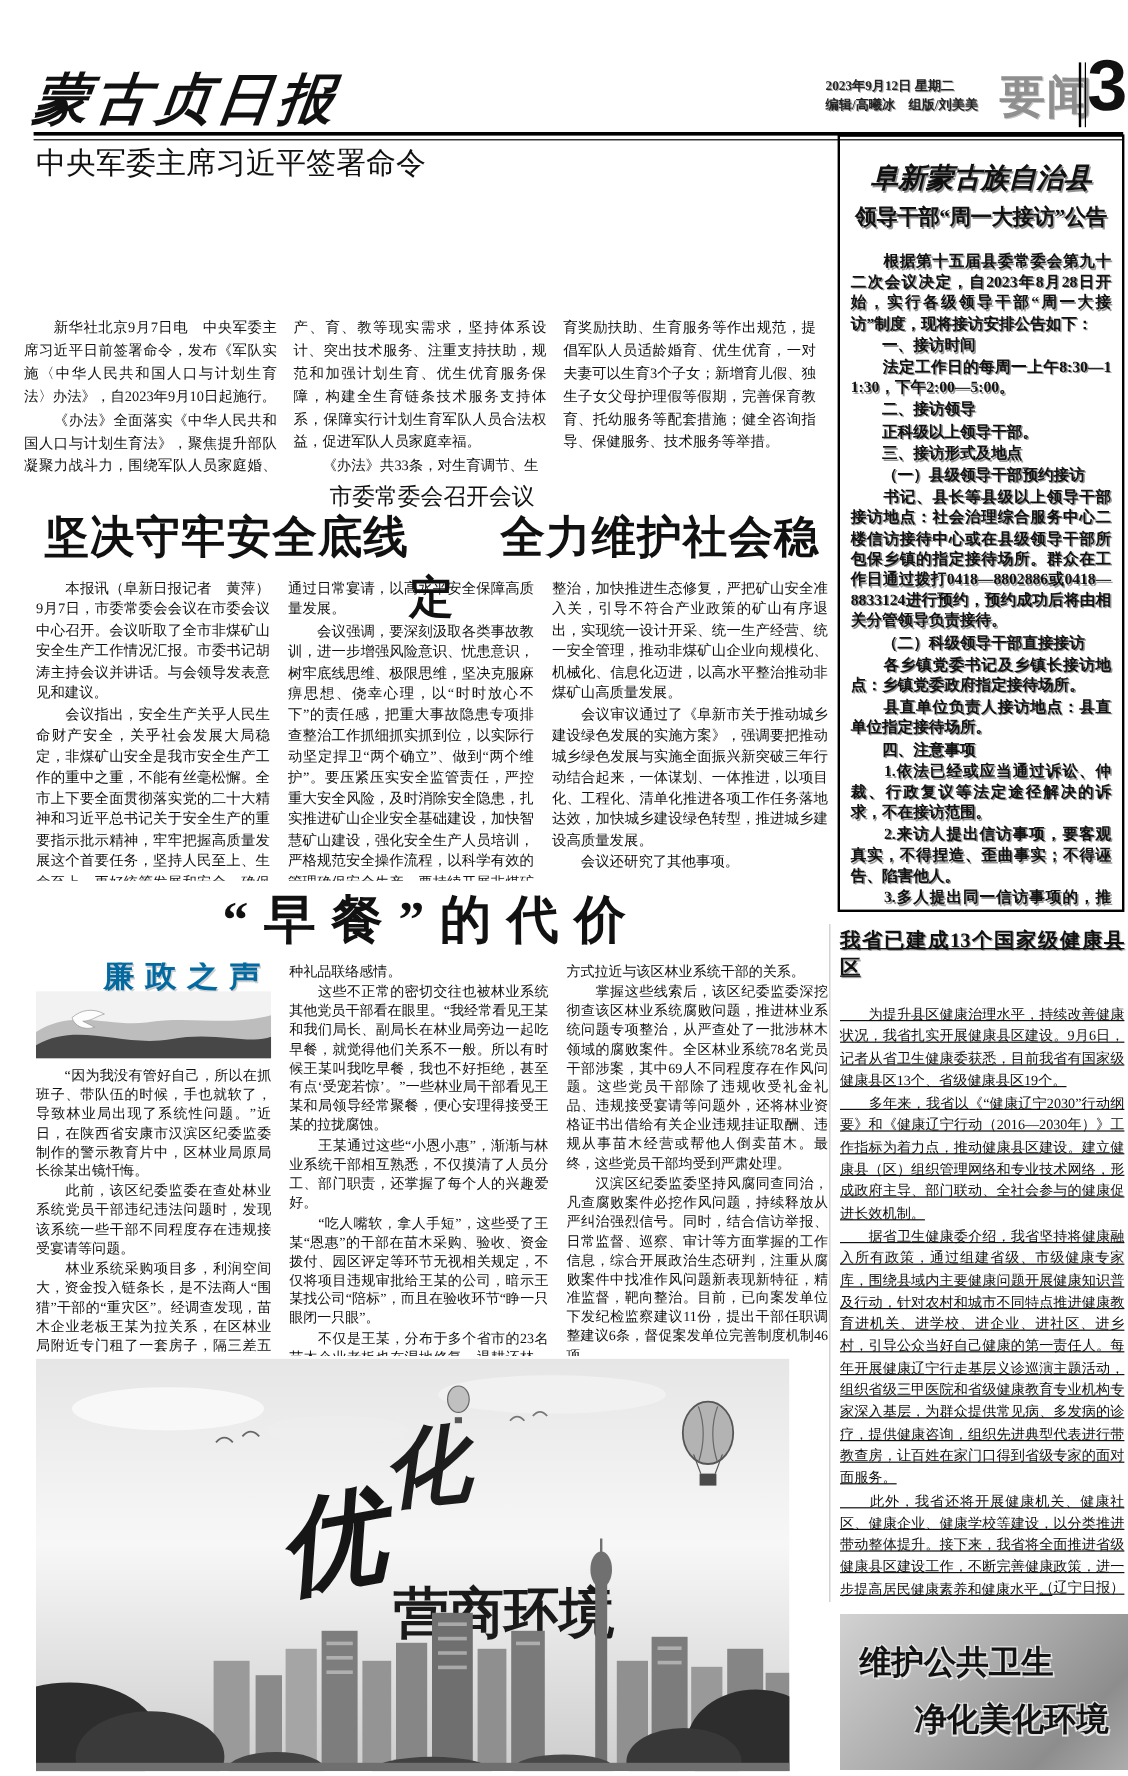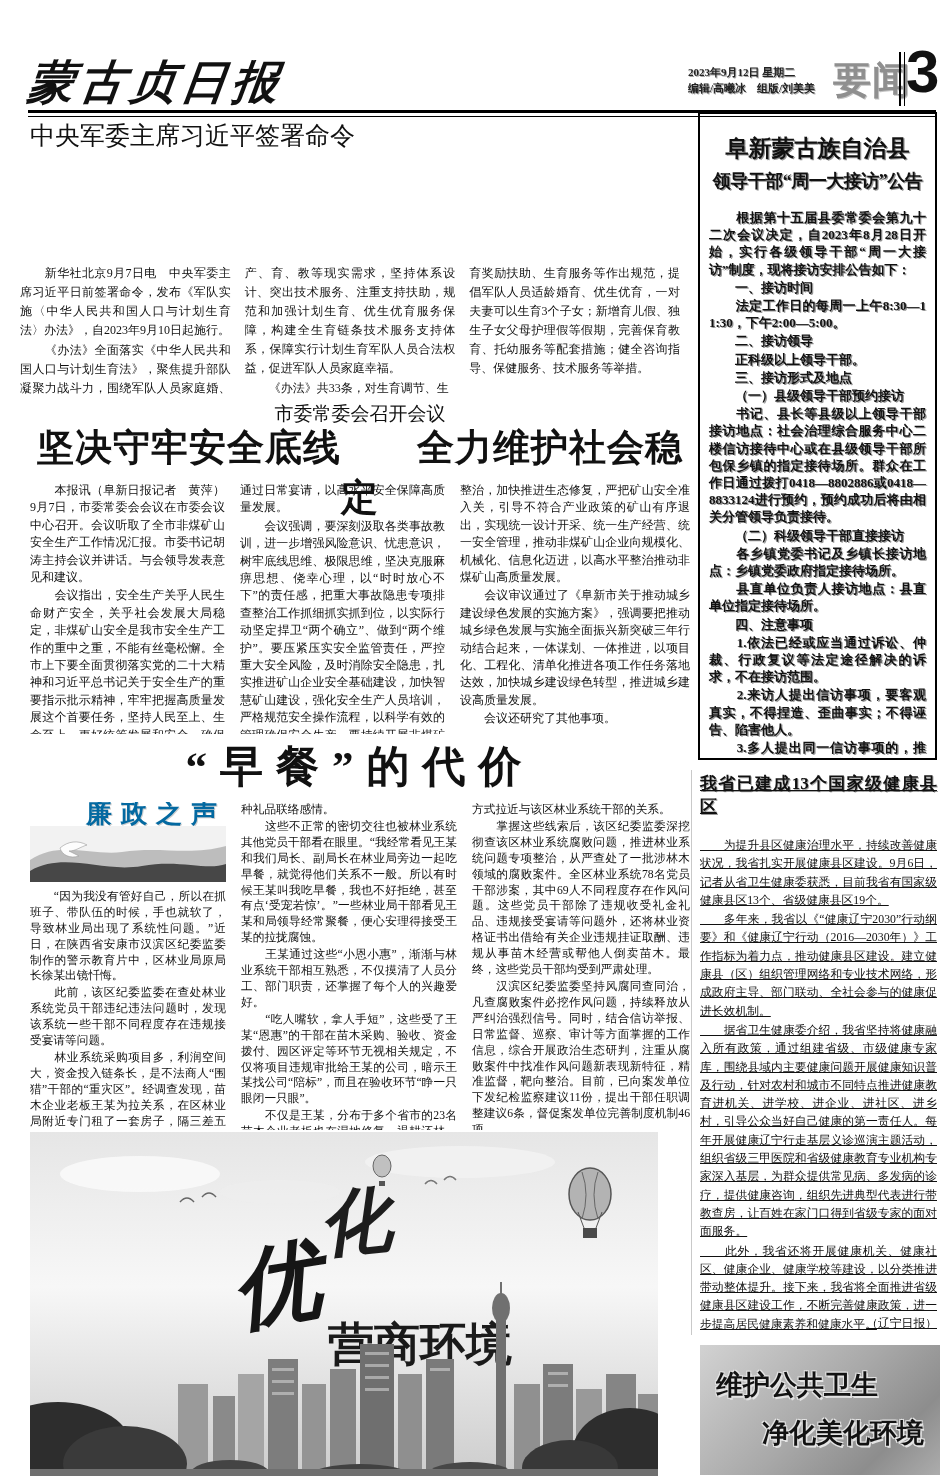--- a/index.html
+++ b/index.html
@@ -38,21 +38,21 @@
   .body3{left:30px;top:802px;width:660px;height:328px;display:flex;gap:15px;overflow:hidden;}
   .body3 .col{font-size:11.7px;line-height:15.9px;}
   .b3c1{width:196px;} .b3c2{width:216px;} .b3c3{width:218px;}
   .lz-title{font-size:26px;font-weight:900;color:#0369a1;letter-spacing:9px;text-align:right;
             margin:4px 0 4px 0;text-shadow:1px 1px 0 #cfcfcf;}
   .lz-svg{display:block;margin-bottom:7px;}
   
   .colsep{left:691px;top:770px;width:1px;height:565px;background:#c9c9c9;}
   .notice-box{left:698px;top:112px;width:239px;height:648px;border:2px solid #000;
               box-sizing:border-box;padding:8px 9px 6px 9px;overflow:hidden;}
-  .notice-t1{text-align:center;font-size:23px;font-weight:900;line-height:34px;margin-top:10px;}
+  .notice-t1{text-align:center;font-size:23px;font-weight:900;line-height:34px;margin-top:10px;font-style:italic;}
   .notice-t2{text-align:center;font-size:18px;font-weight:900;line-height:30px;letter-spacing:-0.5px;}
   .notice-body{margin-top:13px;font-size:13px;line-height:17.2px;font-weight:700;}
   .health{left:700px;top:772px;width:237px;text-decoration:underline;}
   .health-headline{font-size:17px;font-weight:900;text-align:justify;text-align-last:justify;
                    text-shadow:1px 1px 0 rgba(0,0,0,0.35);}
   .health-body{margin-top:18px;font-size:11.8px;line-height:18.3px;}
   .health-credit{text-align:right;margin-top:-18.3px;font-size:11.8px;}
   
   .biz-ad{left:30px;top:1132px;width:628px;height:344px;overflow:hidden;}
   .env-ad{left:700px;top:1345px;width:283px;height:130px;

